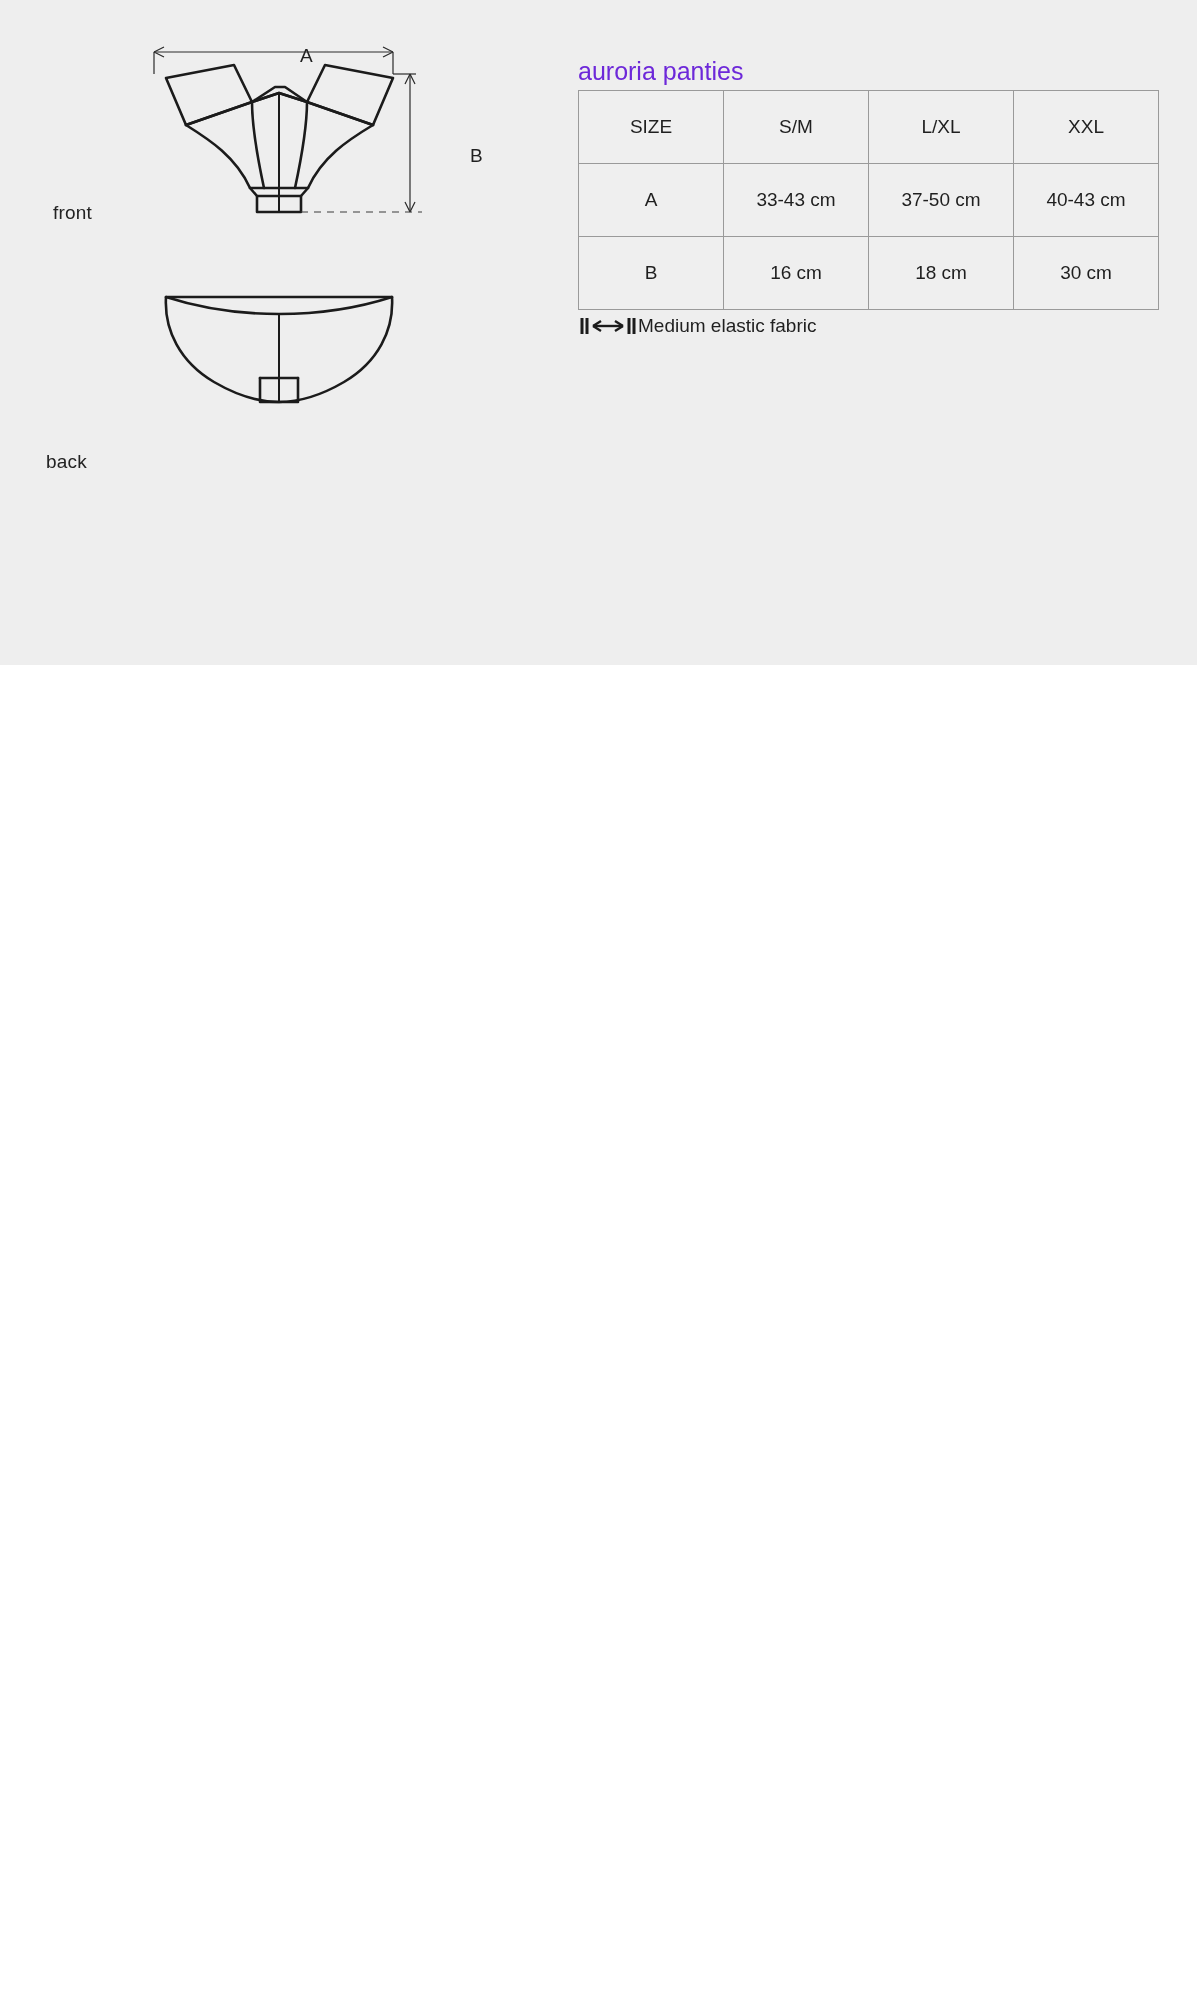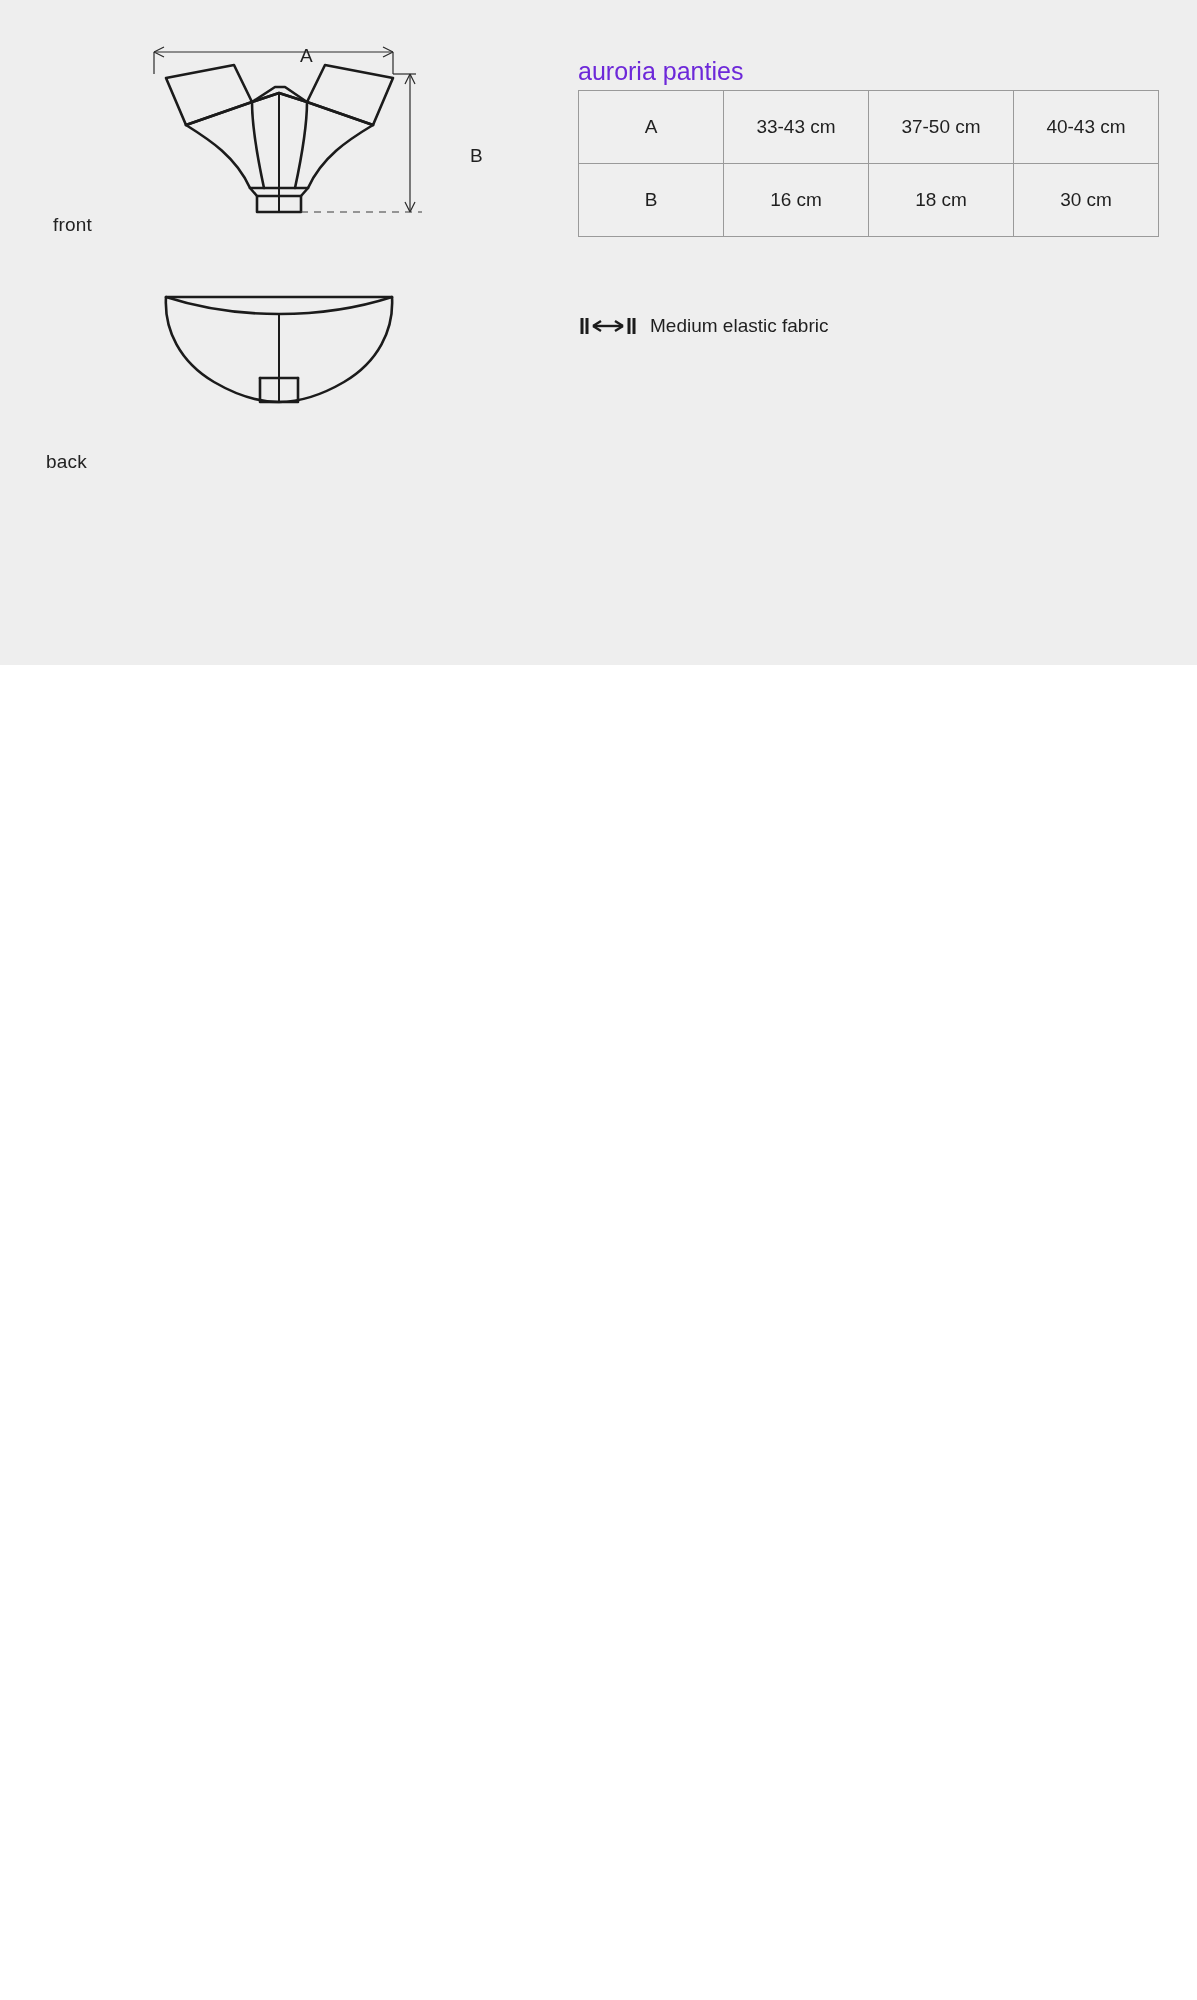--- a/index.html
+++ b/index.html
@@ -29,21 +29,21 @@
     top: 0;
     width: 560px;
     height: 665px;
   }
   .view-label {
     position: absolute;
     font-size: 19px;
     color: #222222;
     letter-spacing: 0.2px;
   }
-  .label-front { left: 53px; top: 214px; }
+  .label-front { left: 53px; top: 202px; }
   .label-back  { left: 46px; top: 451px; }
 
   .svg-front {
     position: absolute;
     left: 140px;
     top: 30px;
   }
   .svg-back {
     position: absolute;
     left: 140px;
@@ -113,21 +113,20 @@
   }
   table.size-table td.col-size { width: 128px; }
   table.size-table td.col-val  { width: 128px; }
 
   .fabric-note {
     position: absolute;
     left: 0;
     top: 315px;
     display: flex;
     align-items: center;
-    gap: 12px;
   }
   .fabric-note .elastic-icon {
     display: block;
     line-height: 0;
   }
   .fabric-note .note-text {
     font-size: 19px;
     color: #1f1f1f;
   }
 </style>
@@ -182,20 +181,26 @@
       <path class="garment" d="M120 88 L158 88"></path>
     </svg>
   </div>
 
   <div class="table-area">
 
     <div class="product-name">auroria panties</div>
 
     <table class="size-table">
       <tbody>
+        <tr>
+          <td class="col-size">SIZE</td>
+          <td class="col-val">S/M</td>
+          <td class="col-val">L/XL</td>
+          <td class="col-val">XXL</td>
+        </tr>
         <tr>
           <td class="col-size">A</td>
           <td class="col-val">33-43 cm</td>
           <td class="col-val">37-50 cm</td>
           <td class="col-val">40-43 cm</td>
         </tr>
         <tr>
           <td class="col-size">B</td>
           <td class="col-val">16 cm</td>
           <td class="col-val">18 cm</td>

